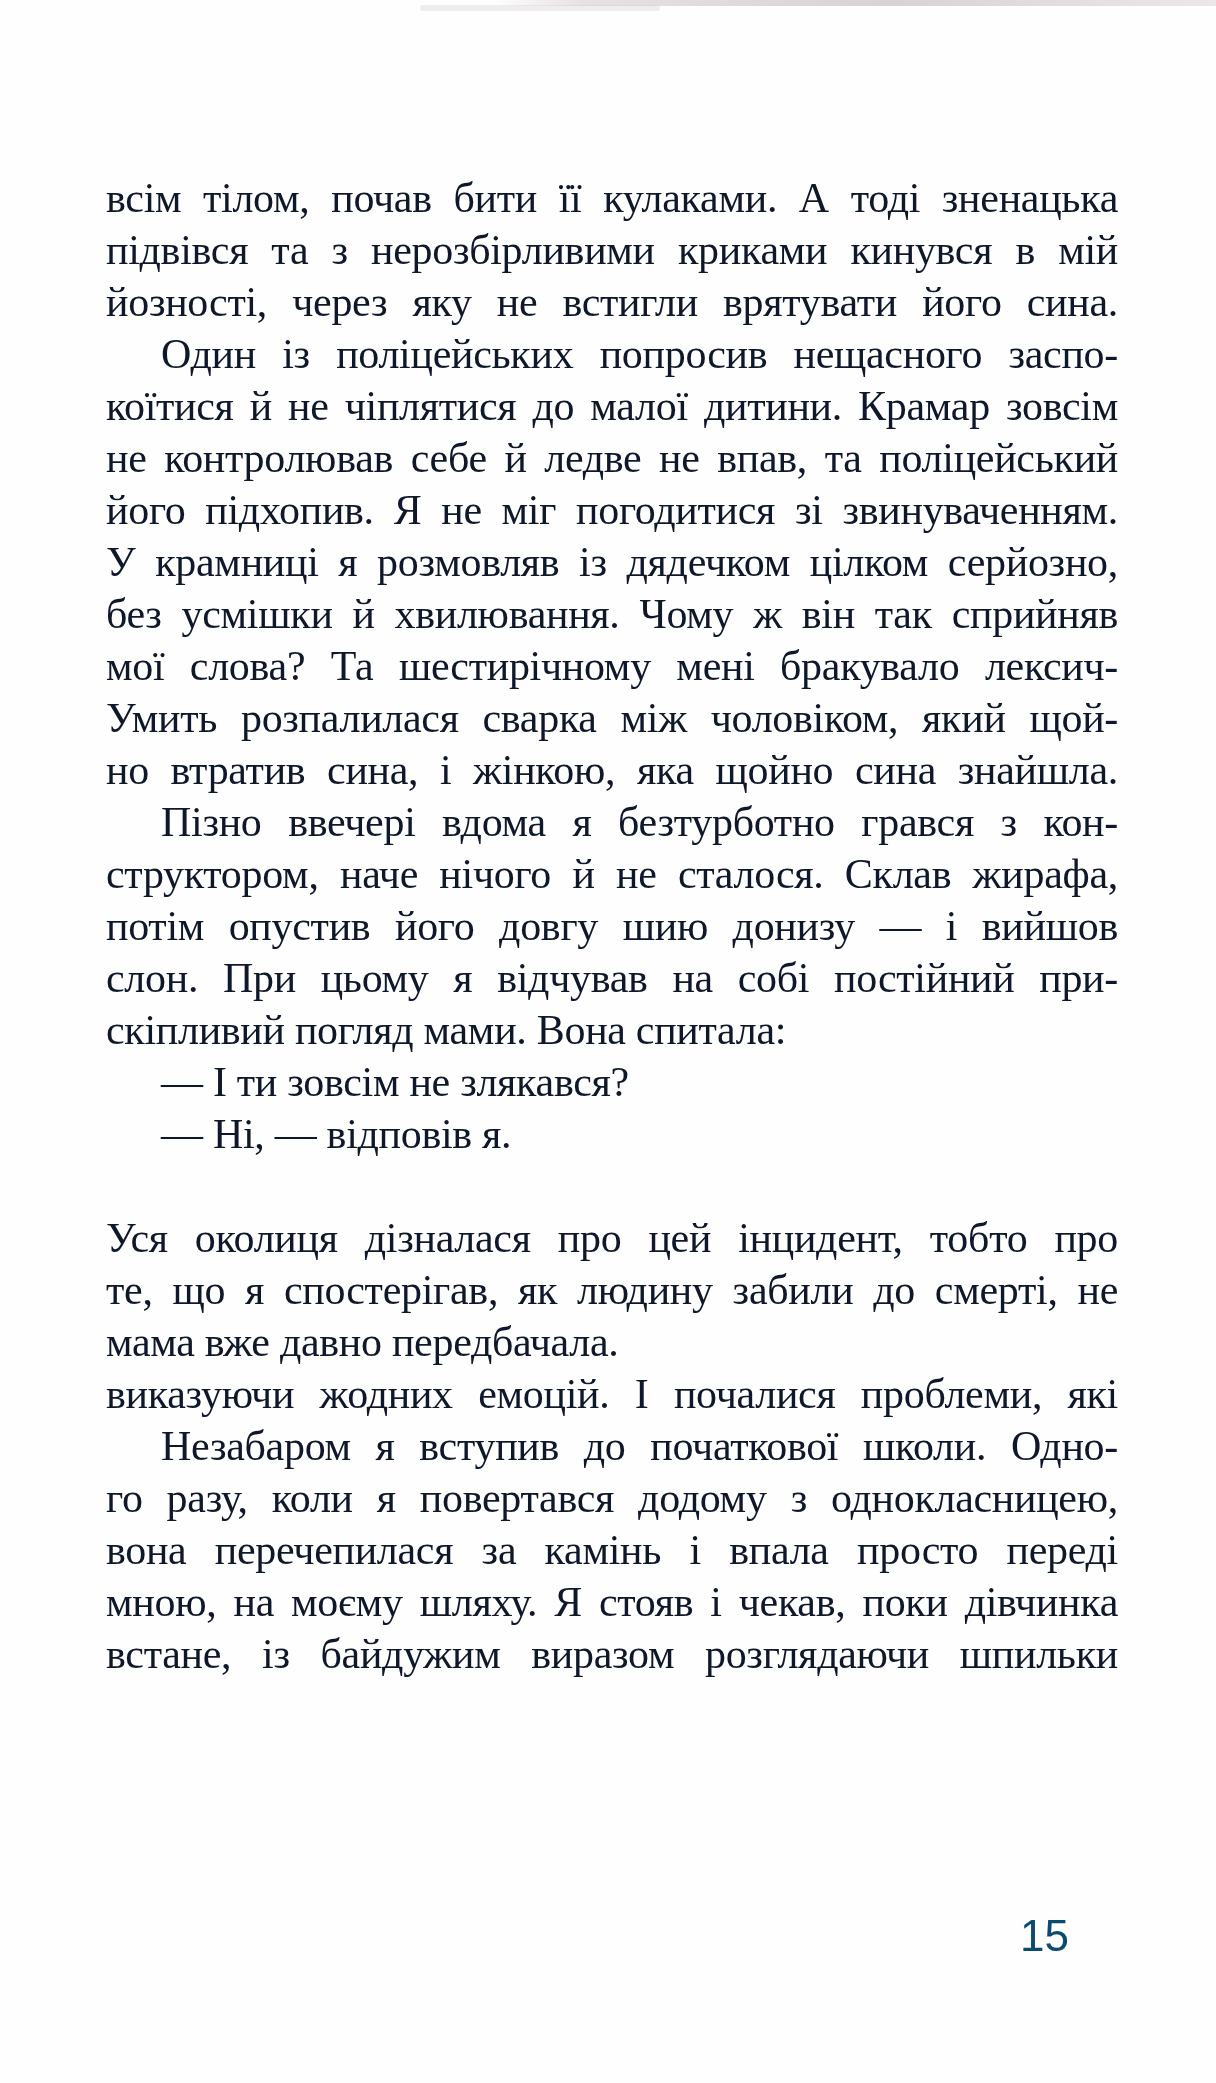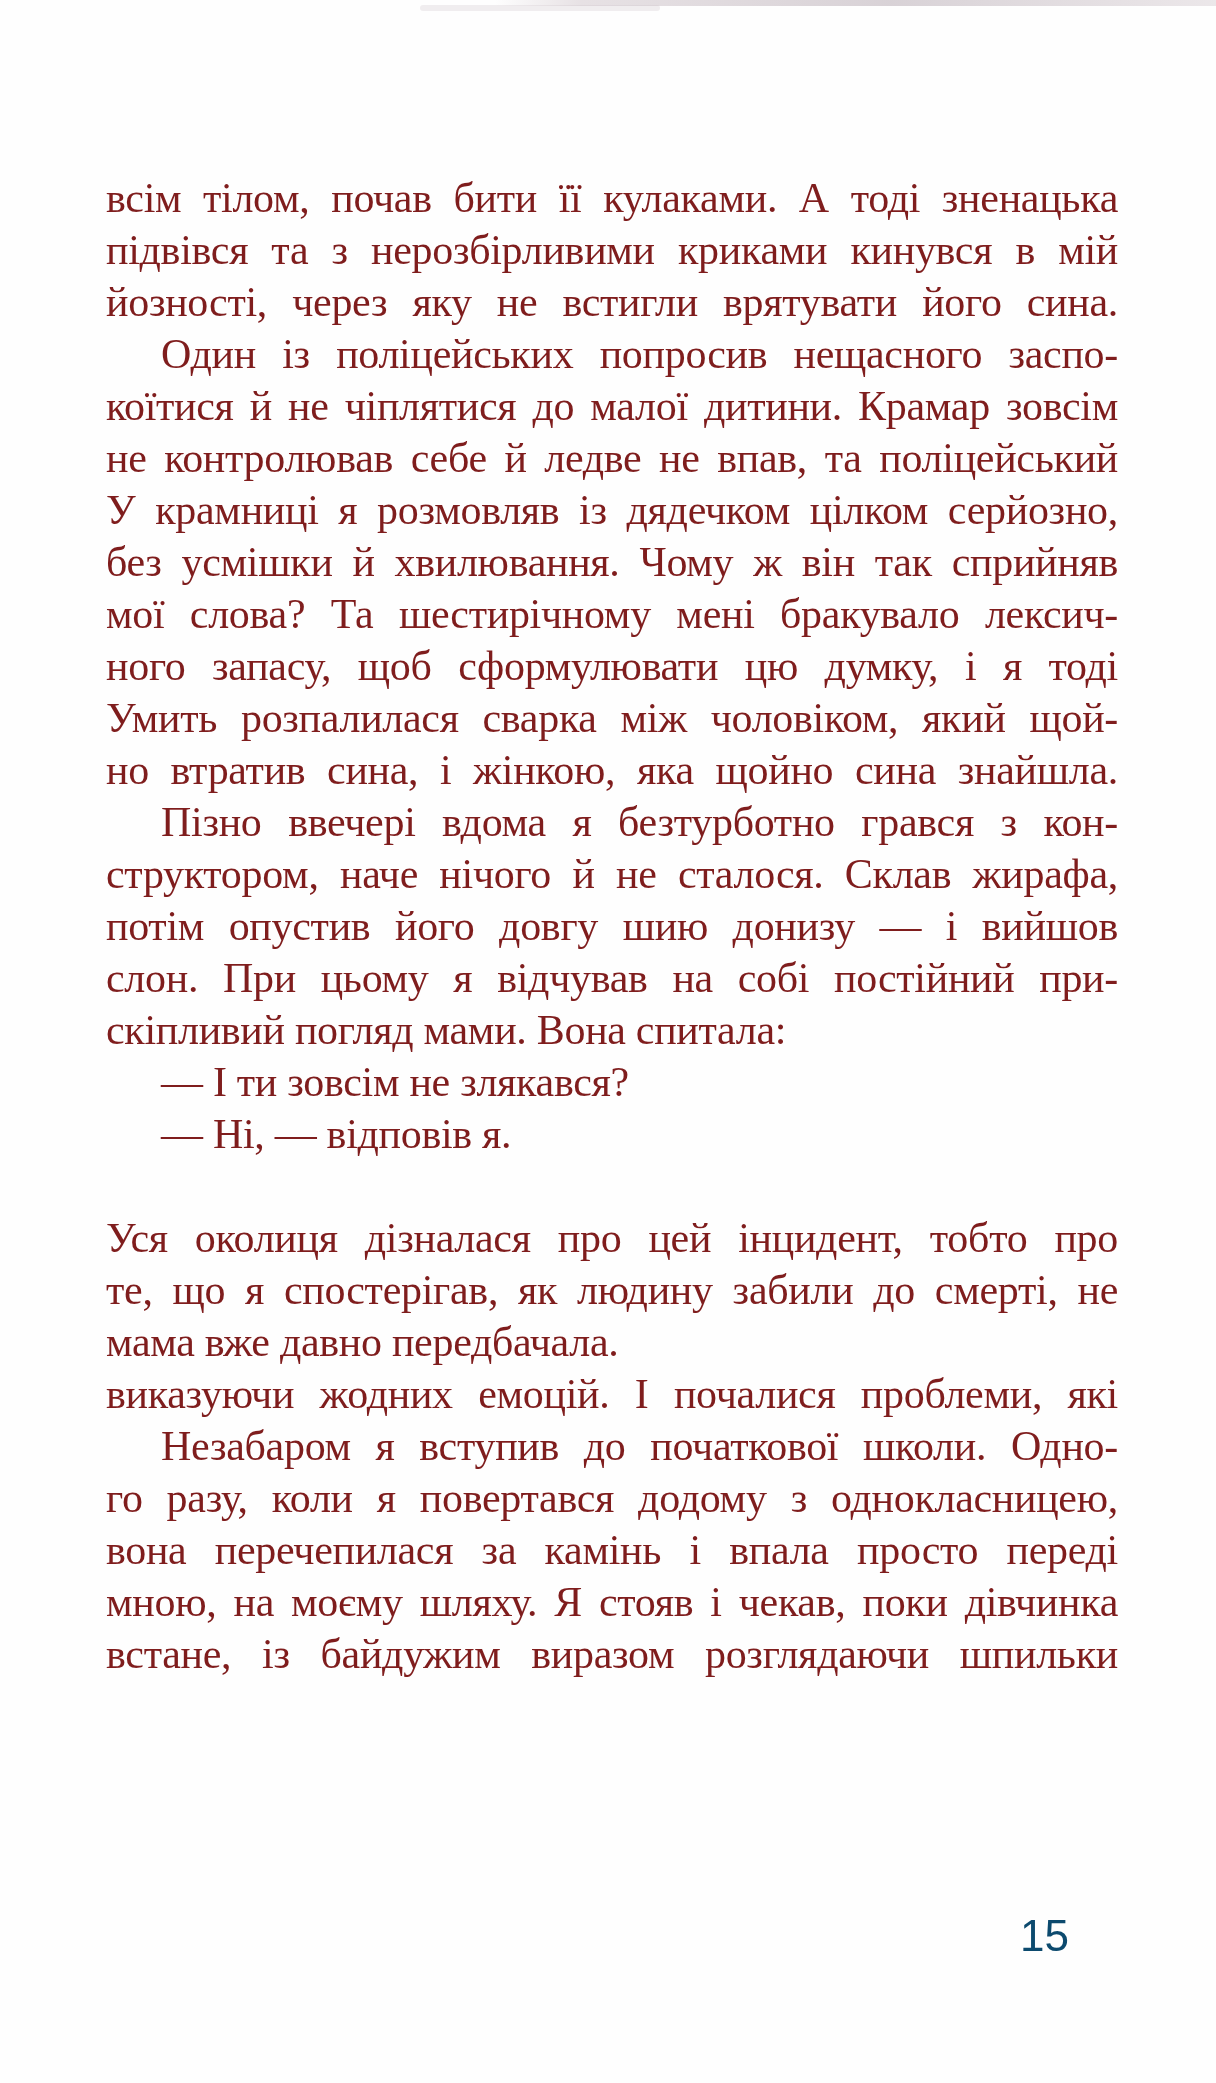--- a/index.html
+++ b/index.html
@@ -35,21 +35,21 @@
     width: 240px;
     height: 6px;
     background: rgba(205,193,200,0.28);
     border-radius: 3px;
   }
   .text-block {
     position: absolute;
     top: 172px;
     left: 106px;
     right: 98px;
-    color: #7f1d1d;
+    color: #0f172a;
     font-size: 42px;
     letter-spacing: -0.3px;
   }
   .line {
     height: 52px;
     line-height: 52px;
     white-space: nowrap;
   }
   .line.fill {
     text-align: justify;
@@ -81,24 +81,24 @@
   <div class="scan-edge"></div>
   <div class="scan-edge-smudge"></div>
 
   <div class="text-block">
       <div class="line fill">всім тілом, почав бити її кулаками. А тоді зненацька</div>
       <div class="line fill">підвівся та з нерозбірливими криками кинувся в мій</div>
       <div class="line fill">йозності, через яку не встигли врятувати його сина.</div>
       <div class="line indent fill">Один із поліцейських попросив нещасного заспо-</div>
       <div class="line fill">коїтися й не чіплятися до малої дитини. Крамар зовсім</div>
       <div class="line fill">не контролював себе й ледве не впав, та поліцейський</div>
+      <div class="line fill">його підхопив. Я не міг погодитися зі звинуваченням.</div>
       <div class="line fill">У крамниці я розмовляв із дядечком цілком серйозно,</div>
       <div class="line fill">без усмішки й хвилювання. Чому ж він так сприйняв</div>
       <div class="line fill">мої слова? Та шестирічному мені бракувало лексич-</div>
-      <div class="line fill">ного запасу, щоб сформулювати цю думку, і я тоді</div>
       <div class="line fill">Умить розпалилася сварка між чоловіком, який щой-</div>
       <div class="line fill">но втратив сина, і жінкою, яка щойно сина знайшла.</div>
       <div class="line indent fill">Пізно ввечері вдома я безтурботно грався з кон-</div>
       <div class="line fill">структором, наче нічого й не сталося. Склав жирафа,</div>
       <div class="line fill">потім опустив його довгу шию донизу — і вийшов</div>
       <div class="line fill">слон. При цьому я відчував на собі постійний при-</div>
       <div class="line">скіпливий погляд мами. Вона спитала:</div>
       <div class="line indent">— І ти зовсім не злякався?</div>
       <div class="line indent">— Ні, — відповів я.</div>
       <div class="line spacer"></div>

